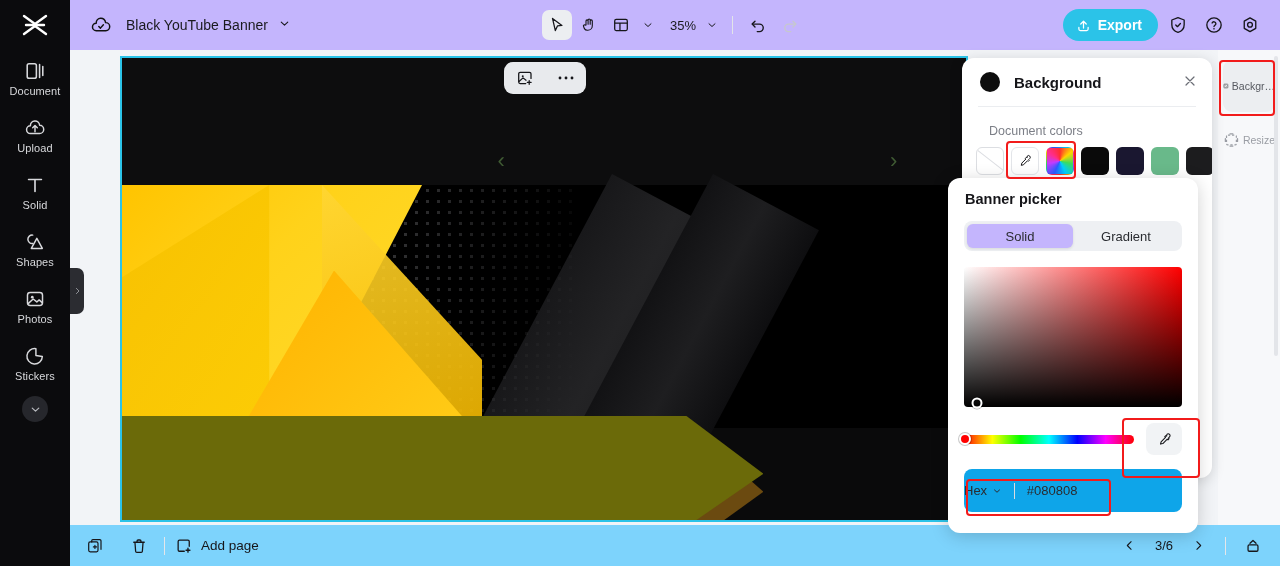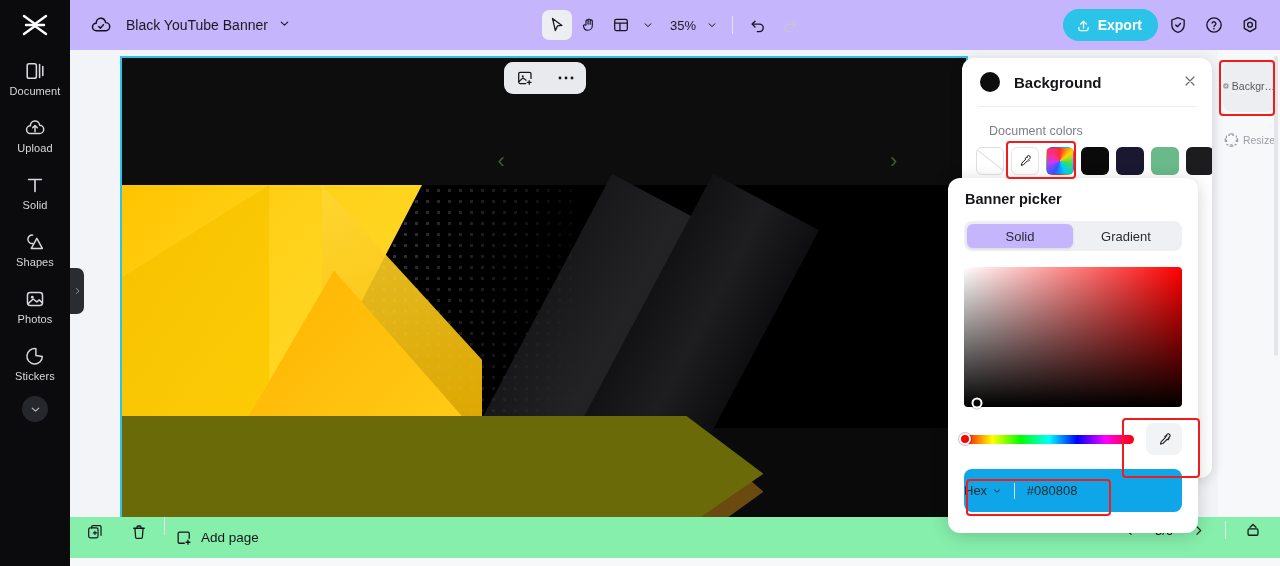--- a/index.html
+++ b/index.html
@@ -220,22 +220,22 @@
   .rr-item {
     width: 52px; height: 52px; border-radius: 9px; display: flex; flex-direction: row;
     align-items: center; justify-content: center; gap: 3px; cursor: pointer;
   }
   .rr-item.on { background: #eceef1; }
   .rr-item .rlbl { font-size: 10.5px; color: #55585f; }
   .rr-item.dim .rlbl { color: #9a9da4; }
 
   
   .bottom {
-    position: absolute; left: 70px; right: 0; bottom: 8px; height: 41px;
-    background: #86efac; display: flex; z-index: 22;
+    position: absolute; left: 70px; right: 0; bottom: 0; height: 41px;
+    background: #7dd3fc; display: flex; align-items: center; z-index: 22;
   }
   .bbtn { width: 30px; height: 30px; display:flex; align-items:center; justify-content:center; cursor:pointer; }
   .addpage { display:flex; align-items:center; gap:8px; cursor:pointer; font-size:13.5px; color:#16161a; }
   .bdiv { width: 1px; height: 18px; background: #e4e6ea; margin: 0 10px; }
   .pager { position: absolute; right: 14px; display: flex; align-items: center; gap: 4px; }
   .pnum { font-size: 13px; color: #16161a; padding: 0 8px; }
   .pagerbtn { width: 26px; height: 26px; display:flex; align-items:center; justify-content:center; cursor:pointer; color:#16161a; }
   .scrollbar {
     position: absolute; right: 2px; top: 56px; width: 4px; height: 300px;
     background: #e3e5e9; border-radius: 2px; z-index: 50;

